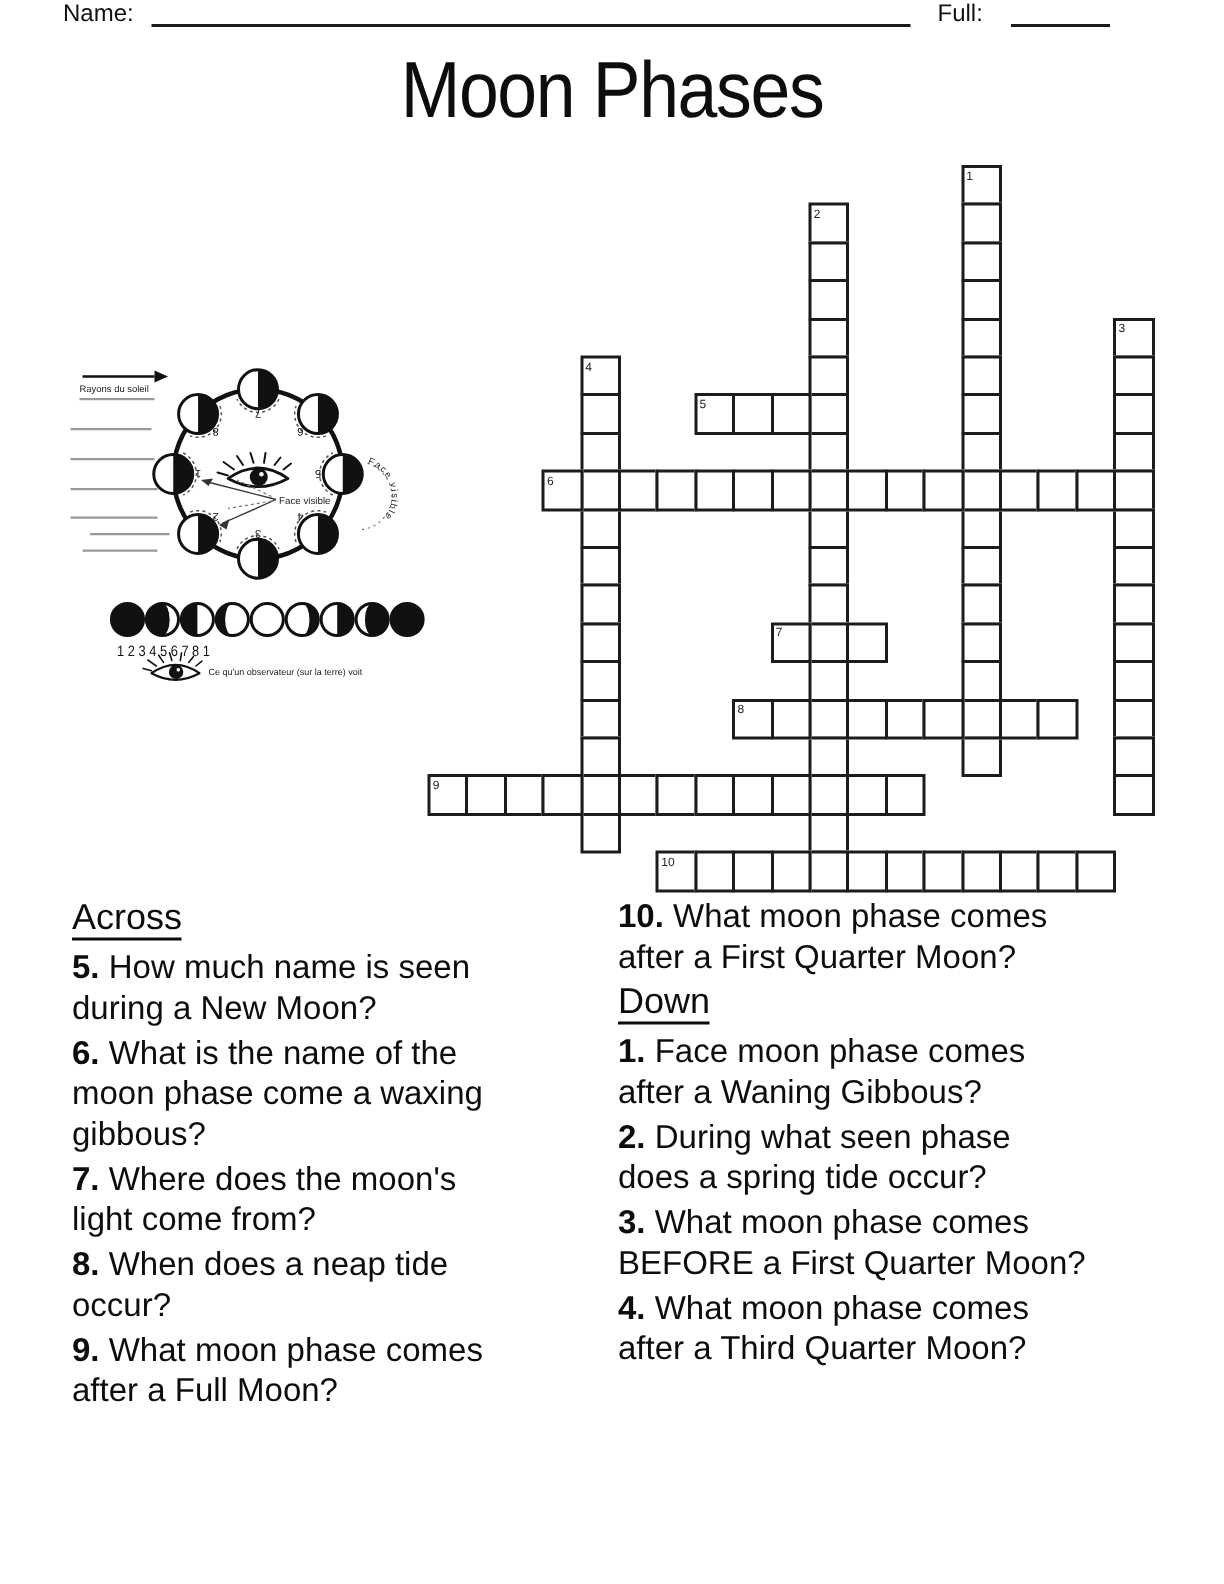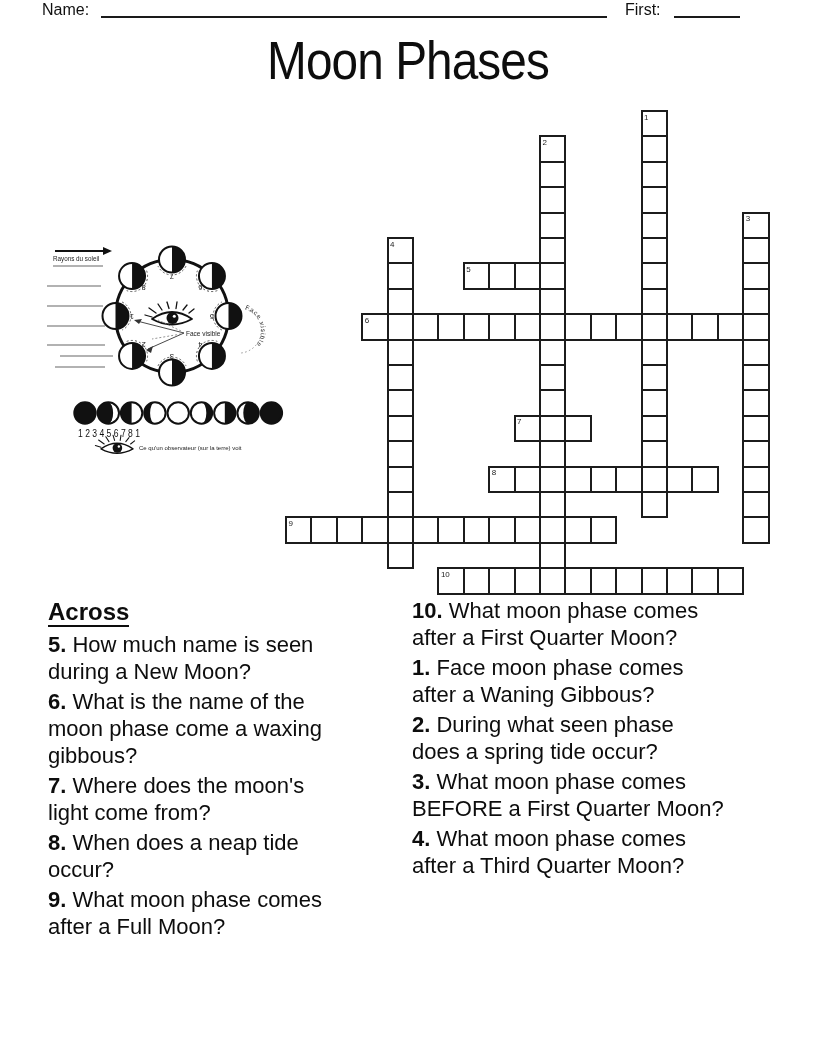--- a/index.html
+++ b/index.html
@@ -16,34 +16,34 @@
            font-family:"Liberation Sans",sans-serif;}
   
   #grid{position:absolute;left:285px;top:110px;width:486px;height:486px;}
   .cell{position:absolute;width:27.4px;height:27.4px;box-sizing:border-box;
         border:2px solid #1c1c1c;background:#fff;}
   .cellnum{position:absolute;left:1.5px;top:0.5px;font-size:8px;line-height:9px;color:#222;}
   
   .cluecol{position:absolute;font-size:22px;line-height:27px;color:#0d0d0d;}
   #col-left{left:48px;top:598px;width:360px;}
   #col-right{left:412px;top:597px;width:372px;}
-  .clue-heading{display:inline-block;font-weight:bold;font-size:24px;line-height:27px;
+  .clue-heading{display:inline-block;font-weight:normal;font-size:24px;line-height:27px;
                 border-bottom:2.5px solid #0d0d0d;margin:0 0 4px 0;}
   .clue{margin:0 0 3px 0;}
   .clue b{font-weight:bold;}
   .ctext{white-space:pre-line;}
 </style>
 </head>
 <body>
 
 <div class="page">
 
   <span class="hdr-label" style="left:42px">Name:</span>
   <div class="blank-line" style="left:101px;width:506px"></div>
-  <span class="hdr-label" style="left:625px">First:</span>
+  <span class="hdr-label" style="left:625px">Full:</span>
   <div class="blank-line" style="left:674px;width:66px"></div>
 
   <div class="title">Moon Phases</div>
 
   <svg id="diagram" viewBox="40 244 260 224">
       <defs>
         <g id="eyeShape">
           <path d="M -20 1 Q 0 -13 20 1 Q 0 12 -20 1 Z" fill="#fff" stroke="#111111" stroke-width="1.8" stroke-linejoin="round"></path>
           <circle cx="0.5" cy="0" r="6" fill="#111111"></circle>
           <circle cx="2.3" cy="-1.8" r="1.5" fill="#fff"></circle>
@@ -280,20 +280,21 @@
 occur?</span></div>
         <div class="clue"><b>9.</b><span class="ctext"> What moon phase comes
 after a Full Moon?</span></div>
       </div>
   </div>
   <div class="cluecol" id="col-right">
     <div id="across-cont-list">
         <div class="clue"><b>10.</b><span class="ctext"> What moon phase comes
 after a First Quarter Moon?</span></div>
       </div>
+    <div><span class="clue-heading">Down</span></div>
     <div id="down-list">
         <div class="clue"><b>1.</b><span class="ctext"> Face moon phase comes
 after a Waning Gibbous?</span></div>
         <div class="clue"><b>2.</b><span class="ctext"> During what seen phase
 does a spring tide occur?</span></div>
         <div class="clue"><b>3.</b><span class="ctext"> What moon phase comes
 BEFORE a First Quarter Moon?</span></div>
         <div class="clue"><b>4.</b><span class="ctext"> What moon phase comes
 after a Third Quarter Moon?</span></div>
       </div>

